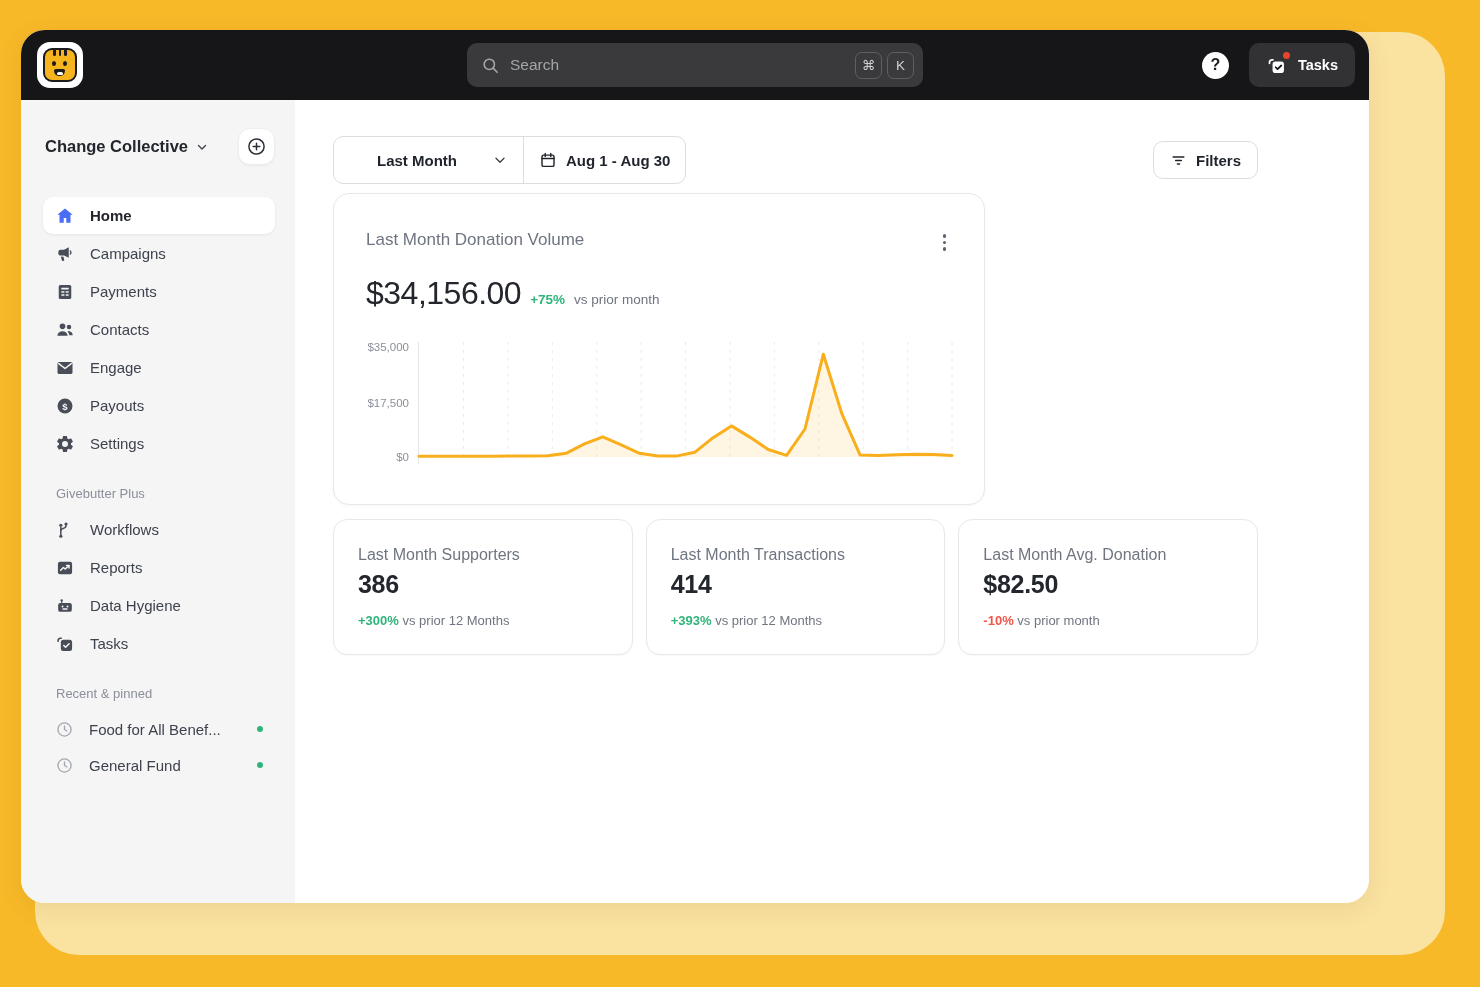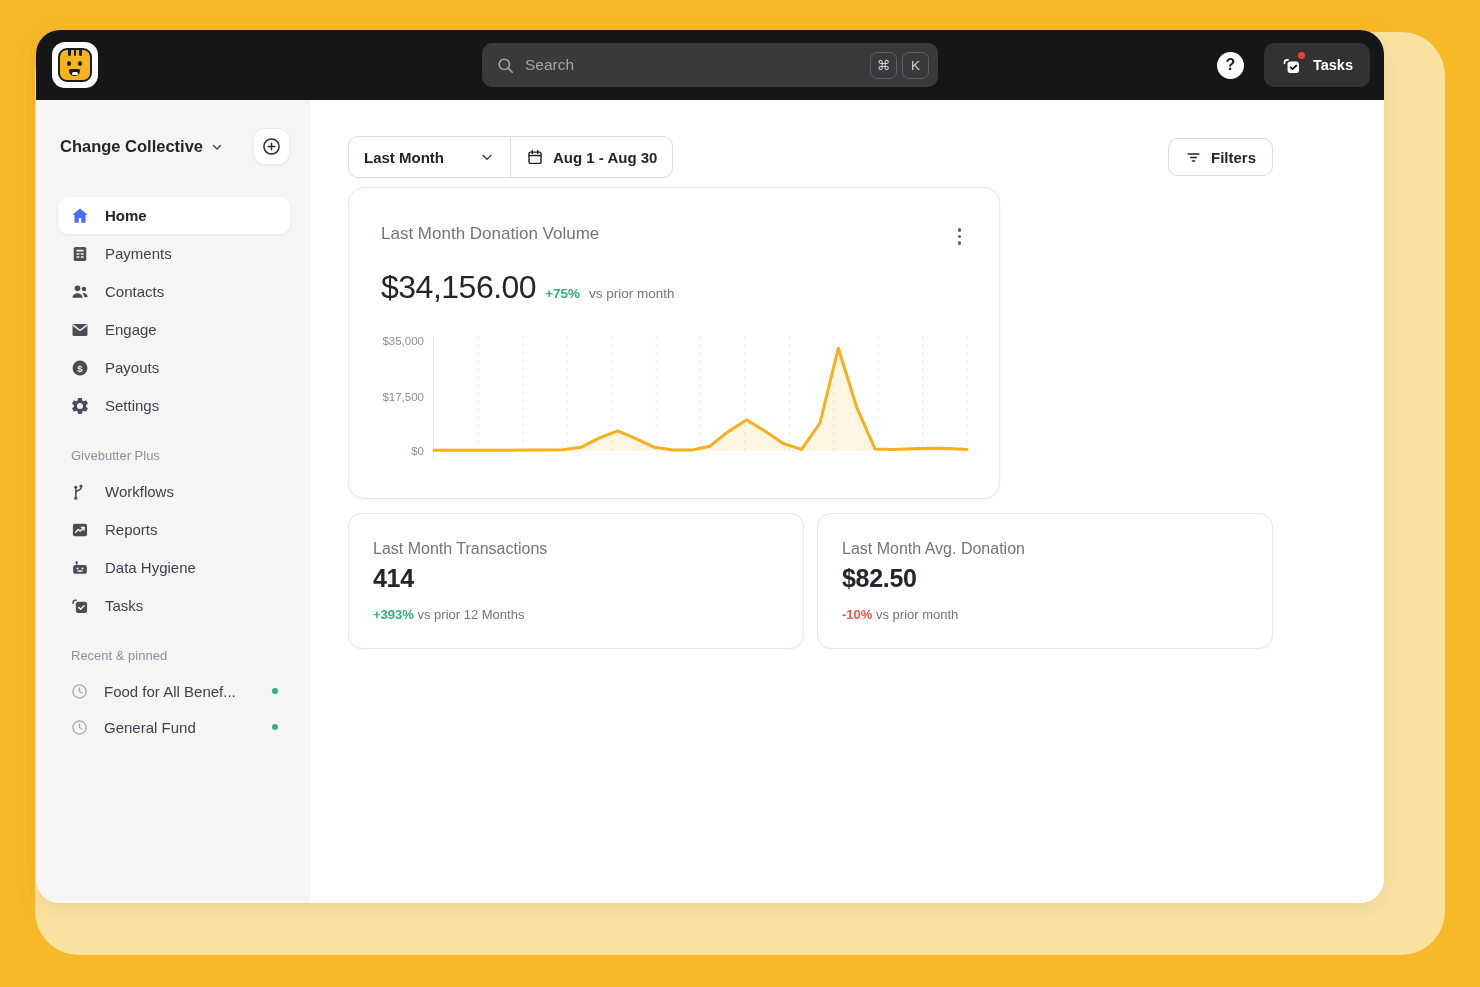--- a/index.html
+++ b/index.html
@@ -8,21 +8,21 @@
     font-family: "Liberation Sans", "DejaVu Sans", sans-serif;
     background:#F7B928;
     position:relative;
     overflow:hidden;
   }
   .frame {
     position:absolute; left:35px; top:32px; width:1410px; height:923px;
     background:#FAE2A0; border-radius:44px;
   }
   .window {
-    position:absolute; left:36px; top:30px; width:1348px; height:873px;
+    position:absolute; left:21px; top:30px; width:1348px; height:873px;
     background:#fff; border-radius:24px; overflow:hidden;
     display:flex; flex-direction:column;
     box-shadow:0 6px 24px rgba(120,80,0,.10);
   }
   
   .topbar {
     flex:0 0 70px; background:#161618; display:flex; align-items:center;
     padding:0 14px 0 16px; position:relative;
   }
   .logo { width:46px; height:46px; background:#fff; border-radius:13px; display:flex; align-items:center; justify-content:center; cursor:pointer; }
@@ -81,21 +81,21 @@
   .nav-item .ni { color:#484D58; display:flex; }
   .nav-item.active { background:#fff; box-shadow:0 1px 3px rgba(16,24,40,.07); color:#23262C; font-weight:600; }
   .nav-item.active .ni { color:#4A6DF5; }
   .section-label { font-size:13px; color:#8B8F99; margin:24px 0 10px 13px; }
   .recent-item { display:flex; align-items:center; gap:15px; height:36px; padding:0 12px; font-size:15px; font-weight:500; color:#3D424D; cursor:pointer; }
   .recent-item .ni { color:#A3A7AF; display:flex; }
   .green-dot { width:6px; height:6px; border-radius:50%; background:#2FB579; margin-left:auto; }
 
   .main { flex:1; padding:36px 0 0 38px; background:#fff; }
   .toolbar { display:flex; align-items:center; width:925px; }
-  .range-group { display:flex; background:#fff; border:1px solid #DBDDE2; border-radius:10px; height:42px; overflow:hidden; }
+  .range-group { display:flex; background:#fff; border:1px solid #DBDDE2; border-radius:10px; height:48px; overflow:hidden;padding-left:28px; }
   .range-period { display:flex; align-items:center; justify-content:space-between; width:162px; padding:0 15px; font-size:15px; font-weight:600; color:#1F232B; border-right:1px solid #DBDDE2; cursor:pointer; }
   .range-date { display:flex; align-items:center; gap:9px; padding:0 15px; font-size:15px; font-weight:600; color:#1F232B; cursor:pointer; }
   .filters-btn { margin-left:auto; height:38px; background:#fff; border:1px solid #DBDDE2; border-radius:10px; display:flex; align-items:center; gap:9px; padding:0 16px; font-size:15px; font-weight:600; color:#1F232B; cursor:pointer; font-family:inherit; }
 
   .chart-card {
     width:652px; margin-top:9px; background:#fff;
     border:1px solid #E7E8EB; border-radius:16px;
     box-shadow:0 1px 3px rgba(16,24,40,.04);
     padding:36px 32px 40px;
   }
@@ -192,20 +192,30 @@
 
       <div class="nav-item active">
         <span class="ni">
           <svg width="20" height="20" viewBox="0 0 24 24" fill="currentColor">
               <path d="M12 3 2.8 10.6h2.6V20h5.1v-5.6h3v5.6h5.1v-9.4h2.6Z"></path>
             </svg>
         </span>
         <span>Home</span>
       </div>
 
+      <div class="nav-item">
+        <span class="ni">
+          <svg width="20" height="20" viewBox="0 0 24 24" fill="currentColor">
+              <path d="M16.5 4v12.4l-5.6-2.5H6.6A2.6 2.6 0 0 1 4 11.3V9.6A2.6 2.6 0 0 1 6.6 7h4.3Z"></path>
+              <path d="M7 15.3l1.2 4.2a1.1 1.1 0 0 0 1.1.8h.8a1.05 1.05 0 0 0 1-1.35L10 14.9Z"></path>
+              <path d="M18.3 8.3a2.6 2.6 0 0 1 0 3.8" fill="none" stroke="currentColor" stroke-width="1.6" stroke-linecap="round"></path>
+            </svg>
+        </span>
+        <span>Campaigns</span>
+      </div>
 
       <div class="nav-item">
         <span class="ni">
           <svg width="20" height="20" viewBox="0 0 24 24" fill="currentColor">
               <rect x="4.5" y="3.5" width="15" height="17" rx="2"></rect>
               <rect x="7.5" y="7" width="9" height="2" rx="0.7" fill="#F5F5F6"></rect>
               <rect x="7.5" y="11" width="4" height="1.8" rx="0.7" fill="#F5F5F6"></rect>
               <rect x="12.7" y="11" width="3.8" height="1.8" rx="0.7" fill="#F5F5F6"></rect>
               <rect x="7.5" y="14.6" width="4" height="1.8" rx="0.7" fill="#F5F5F6"></rect>
               <rect x="12.7" y="14.6" width="3.8" height="1.8" rx="0.7" fill="#F5F5F6"></rect>
@@ -392,20 +402,28 @@
                 <line x1="522.0" y1="0" x2="522.0" y2="115" stroke="#E9EAEC" stroke-width="1" stroke-dasharray="3 5" vector-effect="non-scaling-stroke"></line>
                 <path d="M0.0 114.2 L18.0 114.2 L36.0 114.2 L54.0 114.2 L72.0 114.2 L90.0 114.1 L108.0 114.1 L126.0 113.8 L144.0 111.3 L162.0 101.9 L180.0 94.8 L198.0 102.9 L216.0 111.3 L234.0 114.1 L252.0 114.1 L270.0 110.3 L288.0 95.7 L306.0 83.9 L324.0 95.1 L342.0 107.5 L360.0 113.4 L378.0 87.0 L396.0 12.2 L414.0 71.4 L432.0 113.1 L450.0 113.4 L468.0 112.8 L486.0 112.2 L504.0 112.5 L522.0 113.4 L522 115 L0 115 Z" fill="rgba(247,181,40,0.13)"></path>
                 <path d="M0.0 114.2 L18.0 114.2 L36.0 114.2 L54.0 114.2 L72.0 114.2 L90.0 114.1 L108.0 114.1 L126.0 113.8 L144.0 111.3 L162.0 101.9 L180.0 94.8 L198.0 102.9 L216.0 111.3 L234.0 114.1 L252.0 114.1 L270.0 110.3 L288.0 95.7 L306.0 83.9 L324.0 95.1 L342.0 107.5 L360.0 113.4 L378.0 87.0 L396.0 12.2 L414.0 71.4 L432.0 113.1 L450.0 113.4 L468.0 112.8 L486.0 112.2 L504.0 112.5 L522.0 113.4" fill="none" stroke="#F9AE1B" stroke-width="3" stroke-linecap="round" stroke-linejoin="round" vector-effect="non-scaling-stroke"></path>
               </svg>
           </div>
         </div>
       </section>
 
       <div class="stats">
         <section class="stat-card">
+          <div class="stat-title">Last Month Supporters</div>
+          <div class="stat-value">386</div>
+          <div class="stat-delta-row">
+            <span class="stat-delta" style="color: rgb(47, 181, 121);">+300%</span>
+            <span class="stat-suffix">vs prior 12 Months</span>
+          </div>
+        </section>
+        <section class="stat-card">
           <div class="stat-title">Last Month Transactions</div>
           <div class="stat-value">414</div>
           <div class="stat-delta-row">
             <span class="stat-delta" style="color: rgb(47, 181, 121);">+393%</span>
             <span class="stat-suffix">vs prior 12 Months</span>
           </div>
         </section>
         <section class="stat-card">
           <div class="stat-title">Last Month Avg. Donation</div>
           <div class="stat-value">$82.50</div>

